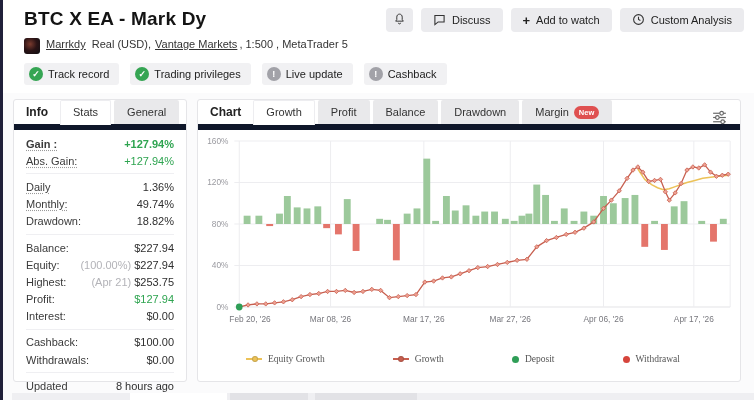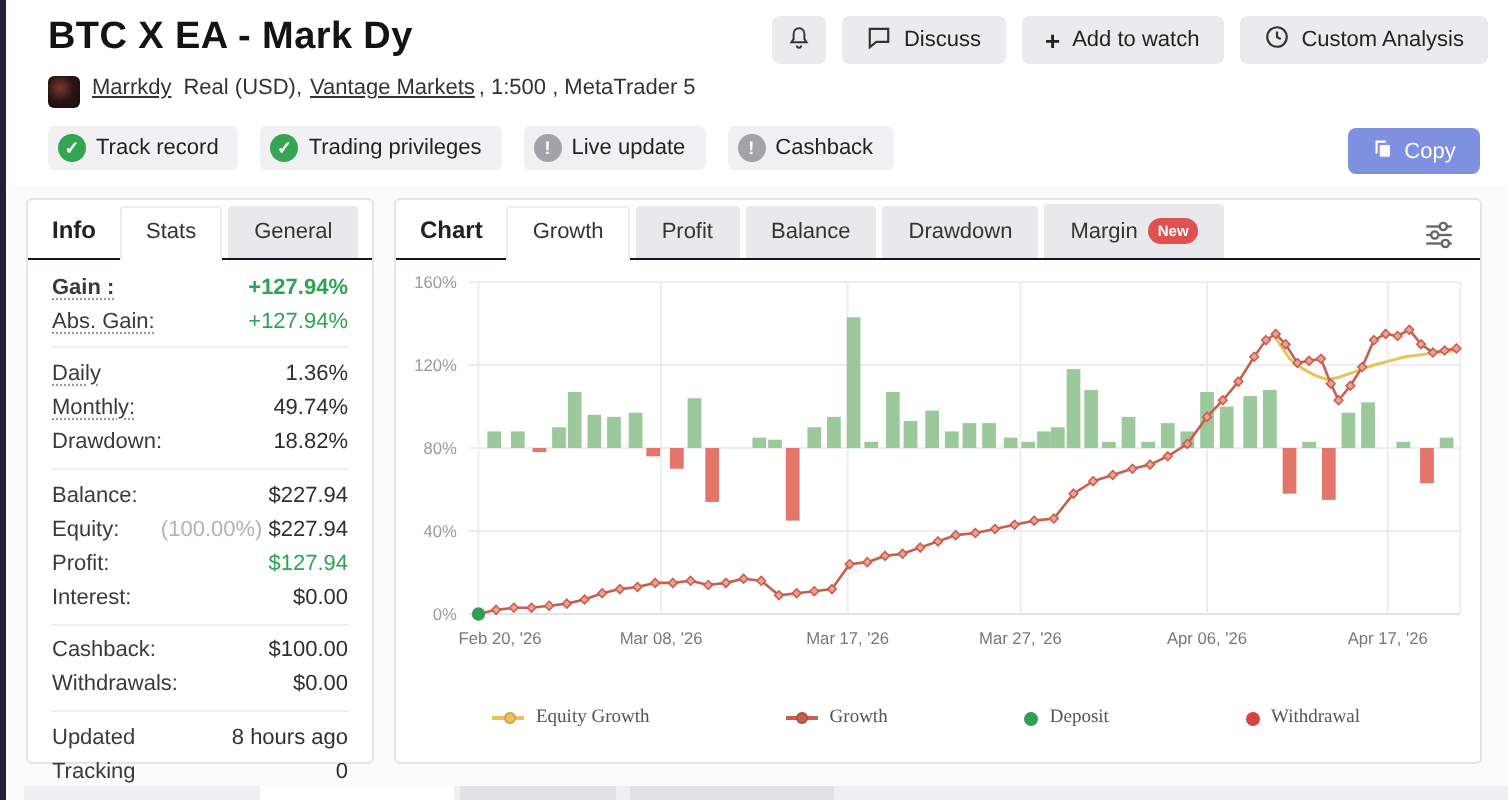--- a/index.html
+++ b/index.html
@@ -28,22 +28,22 @@
            display:flex; align-items:center; justify-content:center; }
   .bicon.ok { background:#35a553; }
   .bicon.info { background:#a2a2a8; }
   .copy-btn { position:absolute; right:14px; top:64px; width:66px; height:23px; background:#7e90df;
               color:#fff; border:none; border-radius:4px; font-size:11px; font-family:inherit;
               display:flex; align-items:center; justify-content:center; gap:5px; cursor:pointer; }
 
   
   .main { display:flex; gap:10px; padding:6px 13px 0 13px; align-items:flex-start; }
   .panel { background:#fff; border:1px solid #e5e5e8; border-radius:3px; }
-  .panel-head { display:flex; align-items:flex-end; padding-left:12px; height:30px;
-                border-bottom:1px solid #0f172a; position:relative; }
+  .panel-head { display:flex; padding-left:12px; height:30px;
+                border-bottom:6px solid #0f172a; position:relative; }
   .panel-label { font-weight:bold; font-size:12px; color:#222; margin-right:12px; align-self:center; }
   .tab { font-size:11px; color:#333; padding:6px 12px 7px; background:#e9e9eb; margin-right:3px;
          border:1px solid transparent; border-bottom:none; border-radius:2px 2px 0 0; cursor:pointer;
          display:flex; align-items:center; }
   .tab.active { background:#fff; border-color:#ededf0; margin-bottom:-1px; padding-bottom:8px; }
   .new-badge { background:#df5050; color:#fff; font-size:7.5px; font-weight:bold; padding:2px 5px;
                border-radius:7px; margin-left:5px; }
 
   .sidebar { width:174px; height:283px; }
   .stats-body { padding:5px 12px 0; }
@@ -134,29 +134,20 @@
         <div class="badge">
           <span class="bicon info">!</span>
           <span>Live update</span>
         </div>
         <div class="badge">
           <span class="bicon info">!</span>
           <span>Cashback</span>
         </div>
       </div>
 
-    <button class="copy-btn">
-      <span>
-        <svg width="11" height="11" viewBox="0 0 24 24">
-            <path d="M15 4H5v13" fill="none" stroke="#fff" stroke-width="2.4"></path>
-            <rect x="8.5" y="7.5" width="11" height="13" rx="1" fill="#fff"></rect>
-          </svg>
-      </span>
-      <span>Copy</span>
-    </button>
   </div>
 
   <div class="main">
 
     <div class="panel sidebar">
       <div class="panel-head">
         <span class="panel-label">Info</span>
       <div class="tab active">
             <span>Stats</span>
           </div>
@@ -187,20 +178,24 @@
             <span class="stat-value">18.82%</span>
           </div>
           <div class="divider"></div>
           <div class="stat-row">
             <span class="stat-label">Balance:</span>
             <span class="stat-value">$227.94</span>
           </div>
           <div class="stat-row">
             <span class="stat-label">Equity:</span>
             <span class="stat-value"><span class="muted">(100.00%) </span>$227.94</span>
+          </div>
+          <div class="stat-row">
+            <span class="stat-label">Highest:</span>
+            <span class="stat-value"><span class="muted">(Apr 21) </span>$253.75</span>
           </div>
           <div class="stat-row">
             <span class="stat-label">Profit:</span>
             <span class="stat-value green">$127.94</span>
           </div>
           <div class="stat-row">
             <span class="stat-label">Interest:</span>
             <span class="stat-value">$0.00</span>
           </div>
           <div class="divider"></div>

